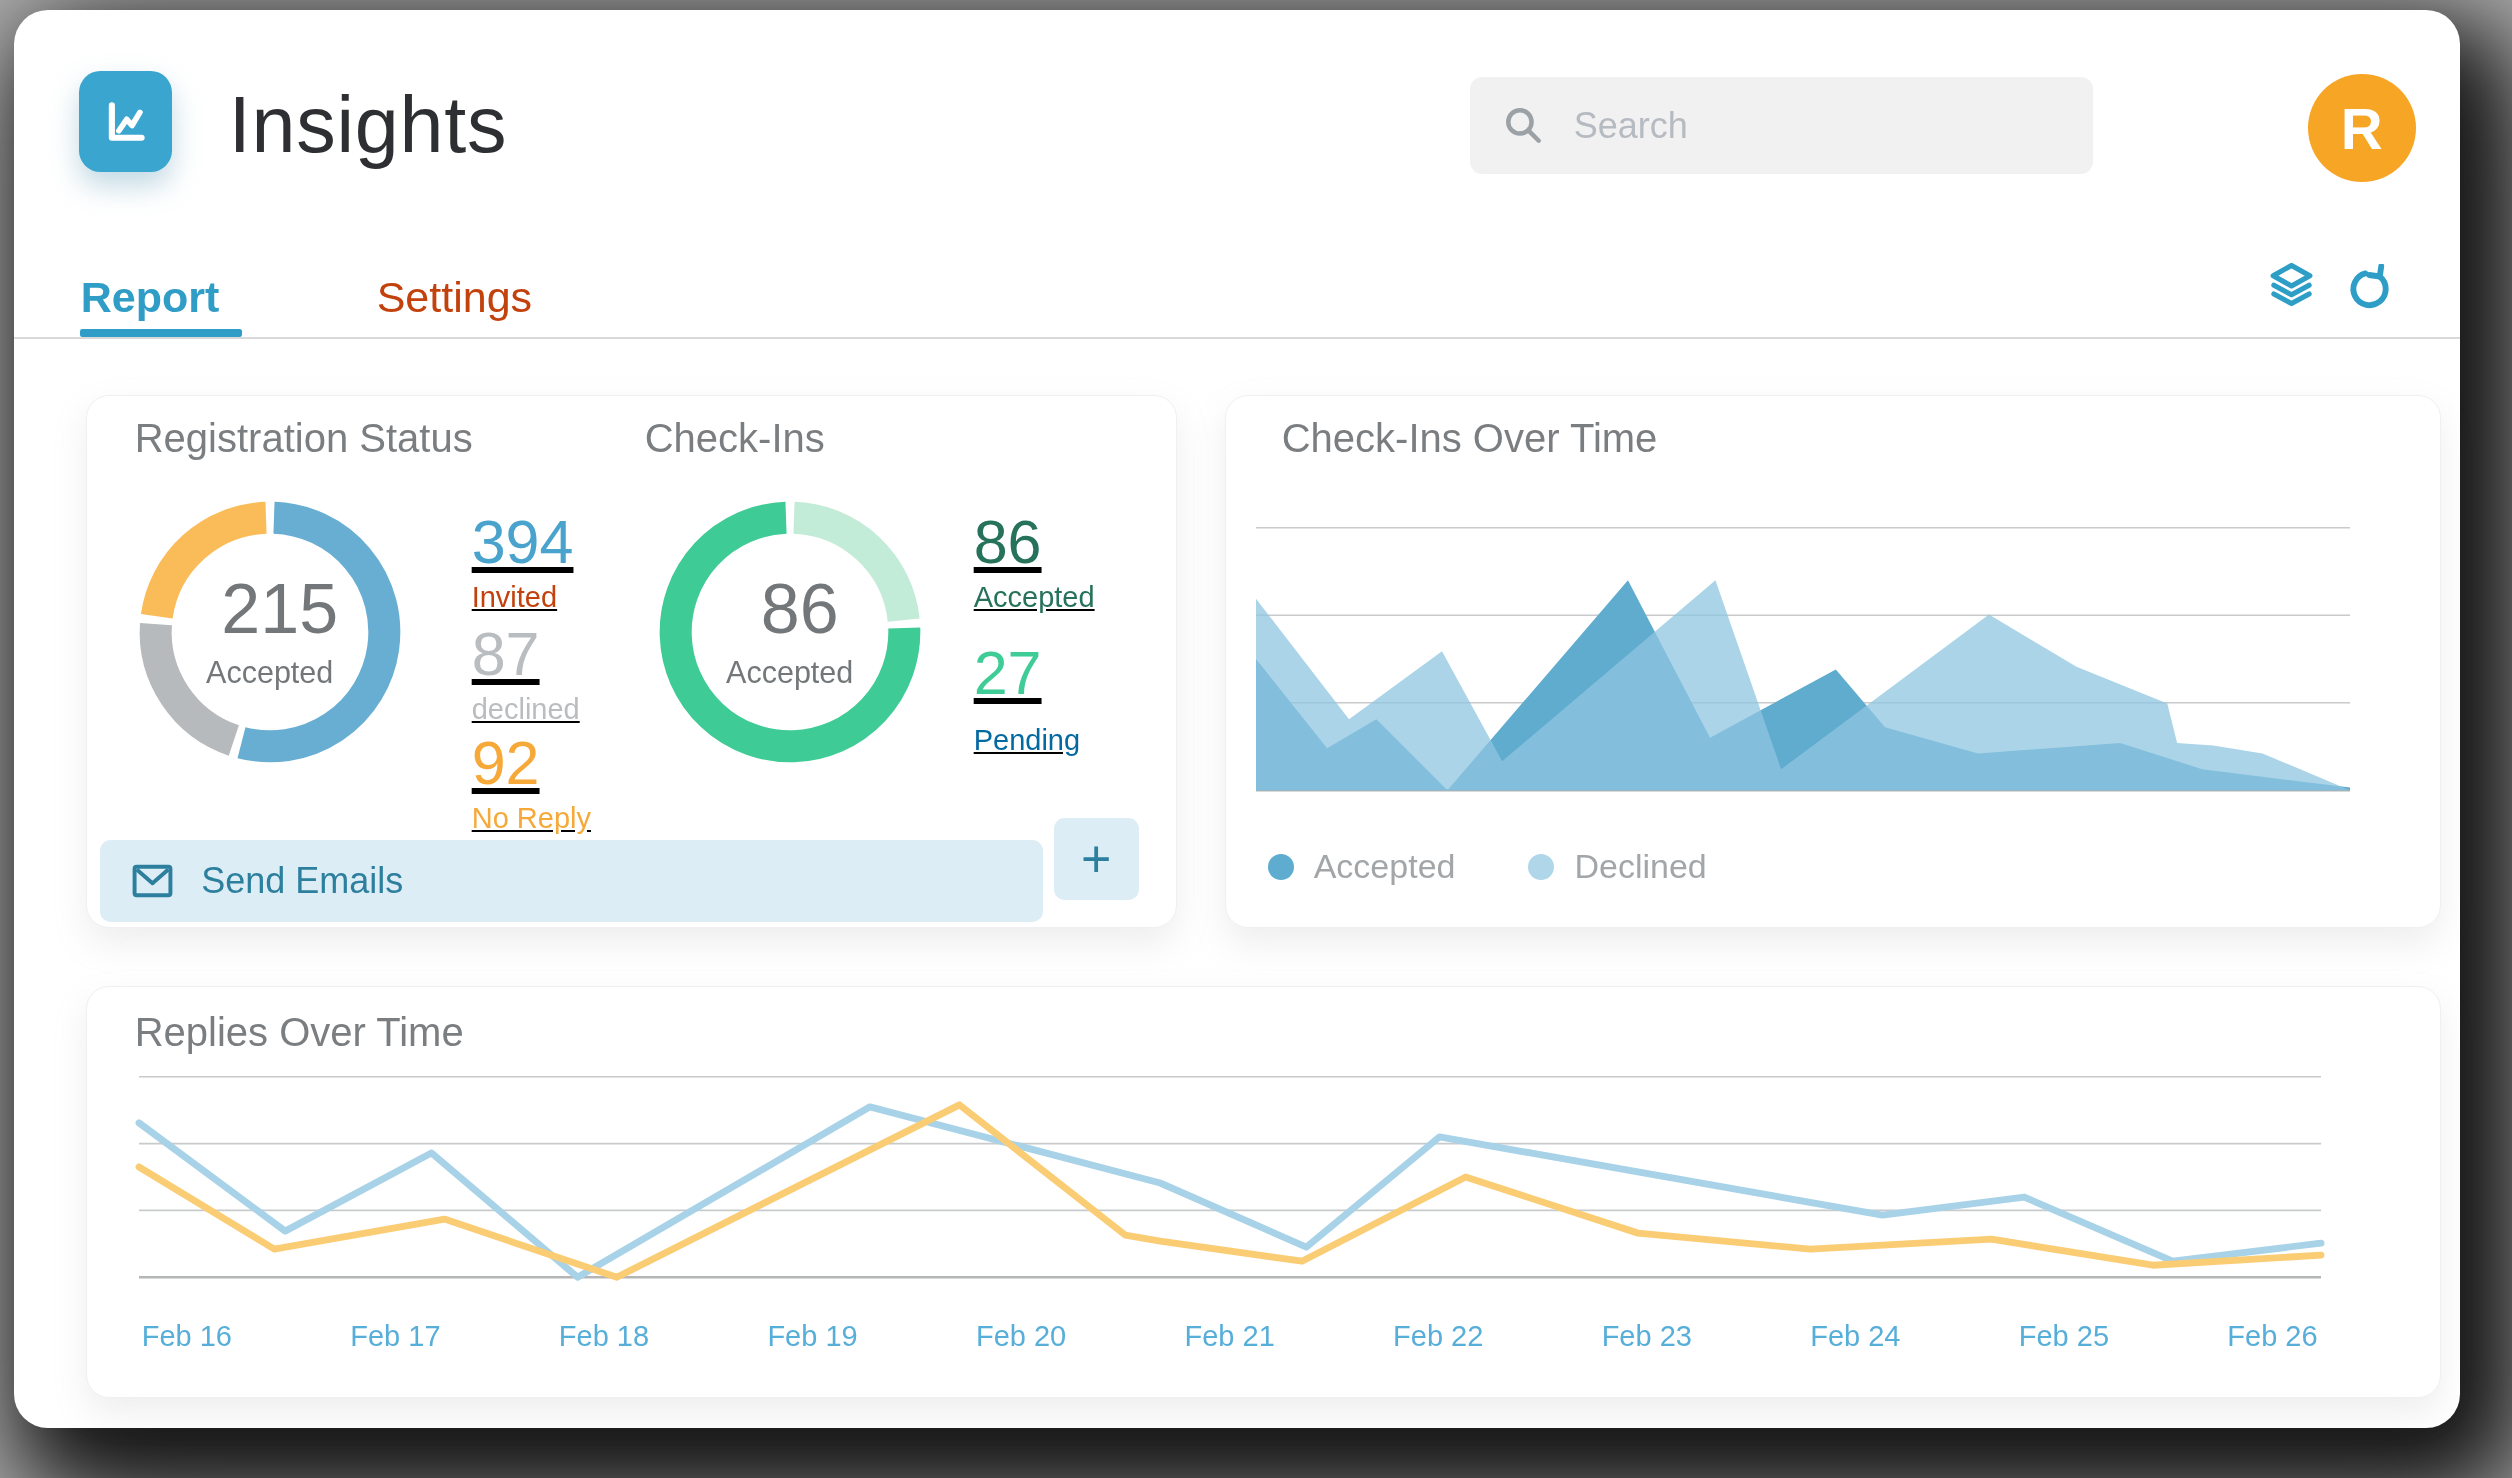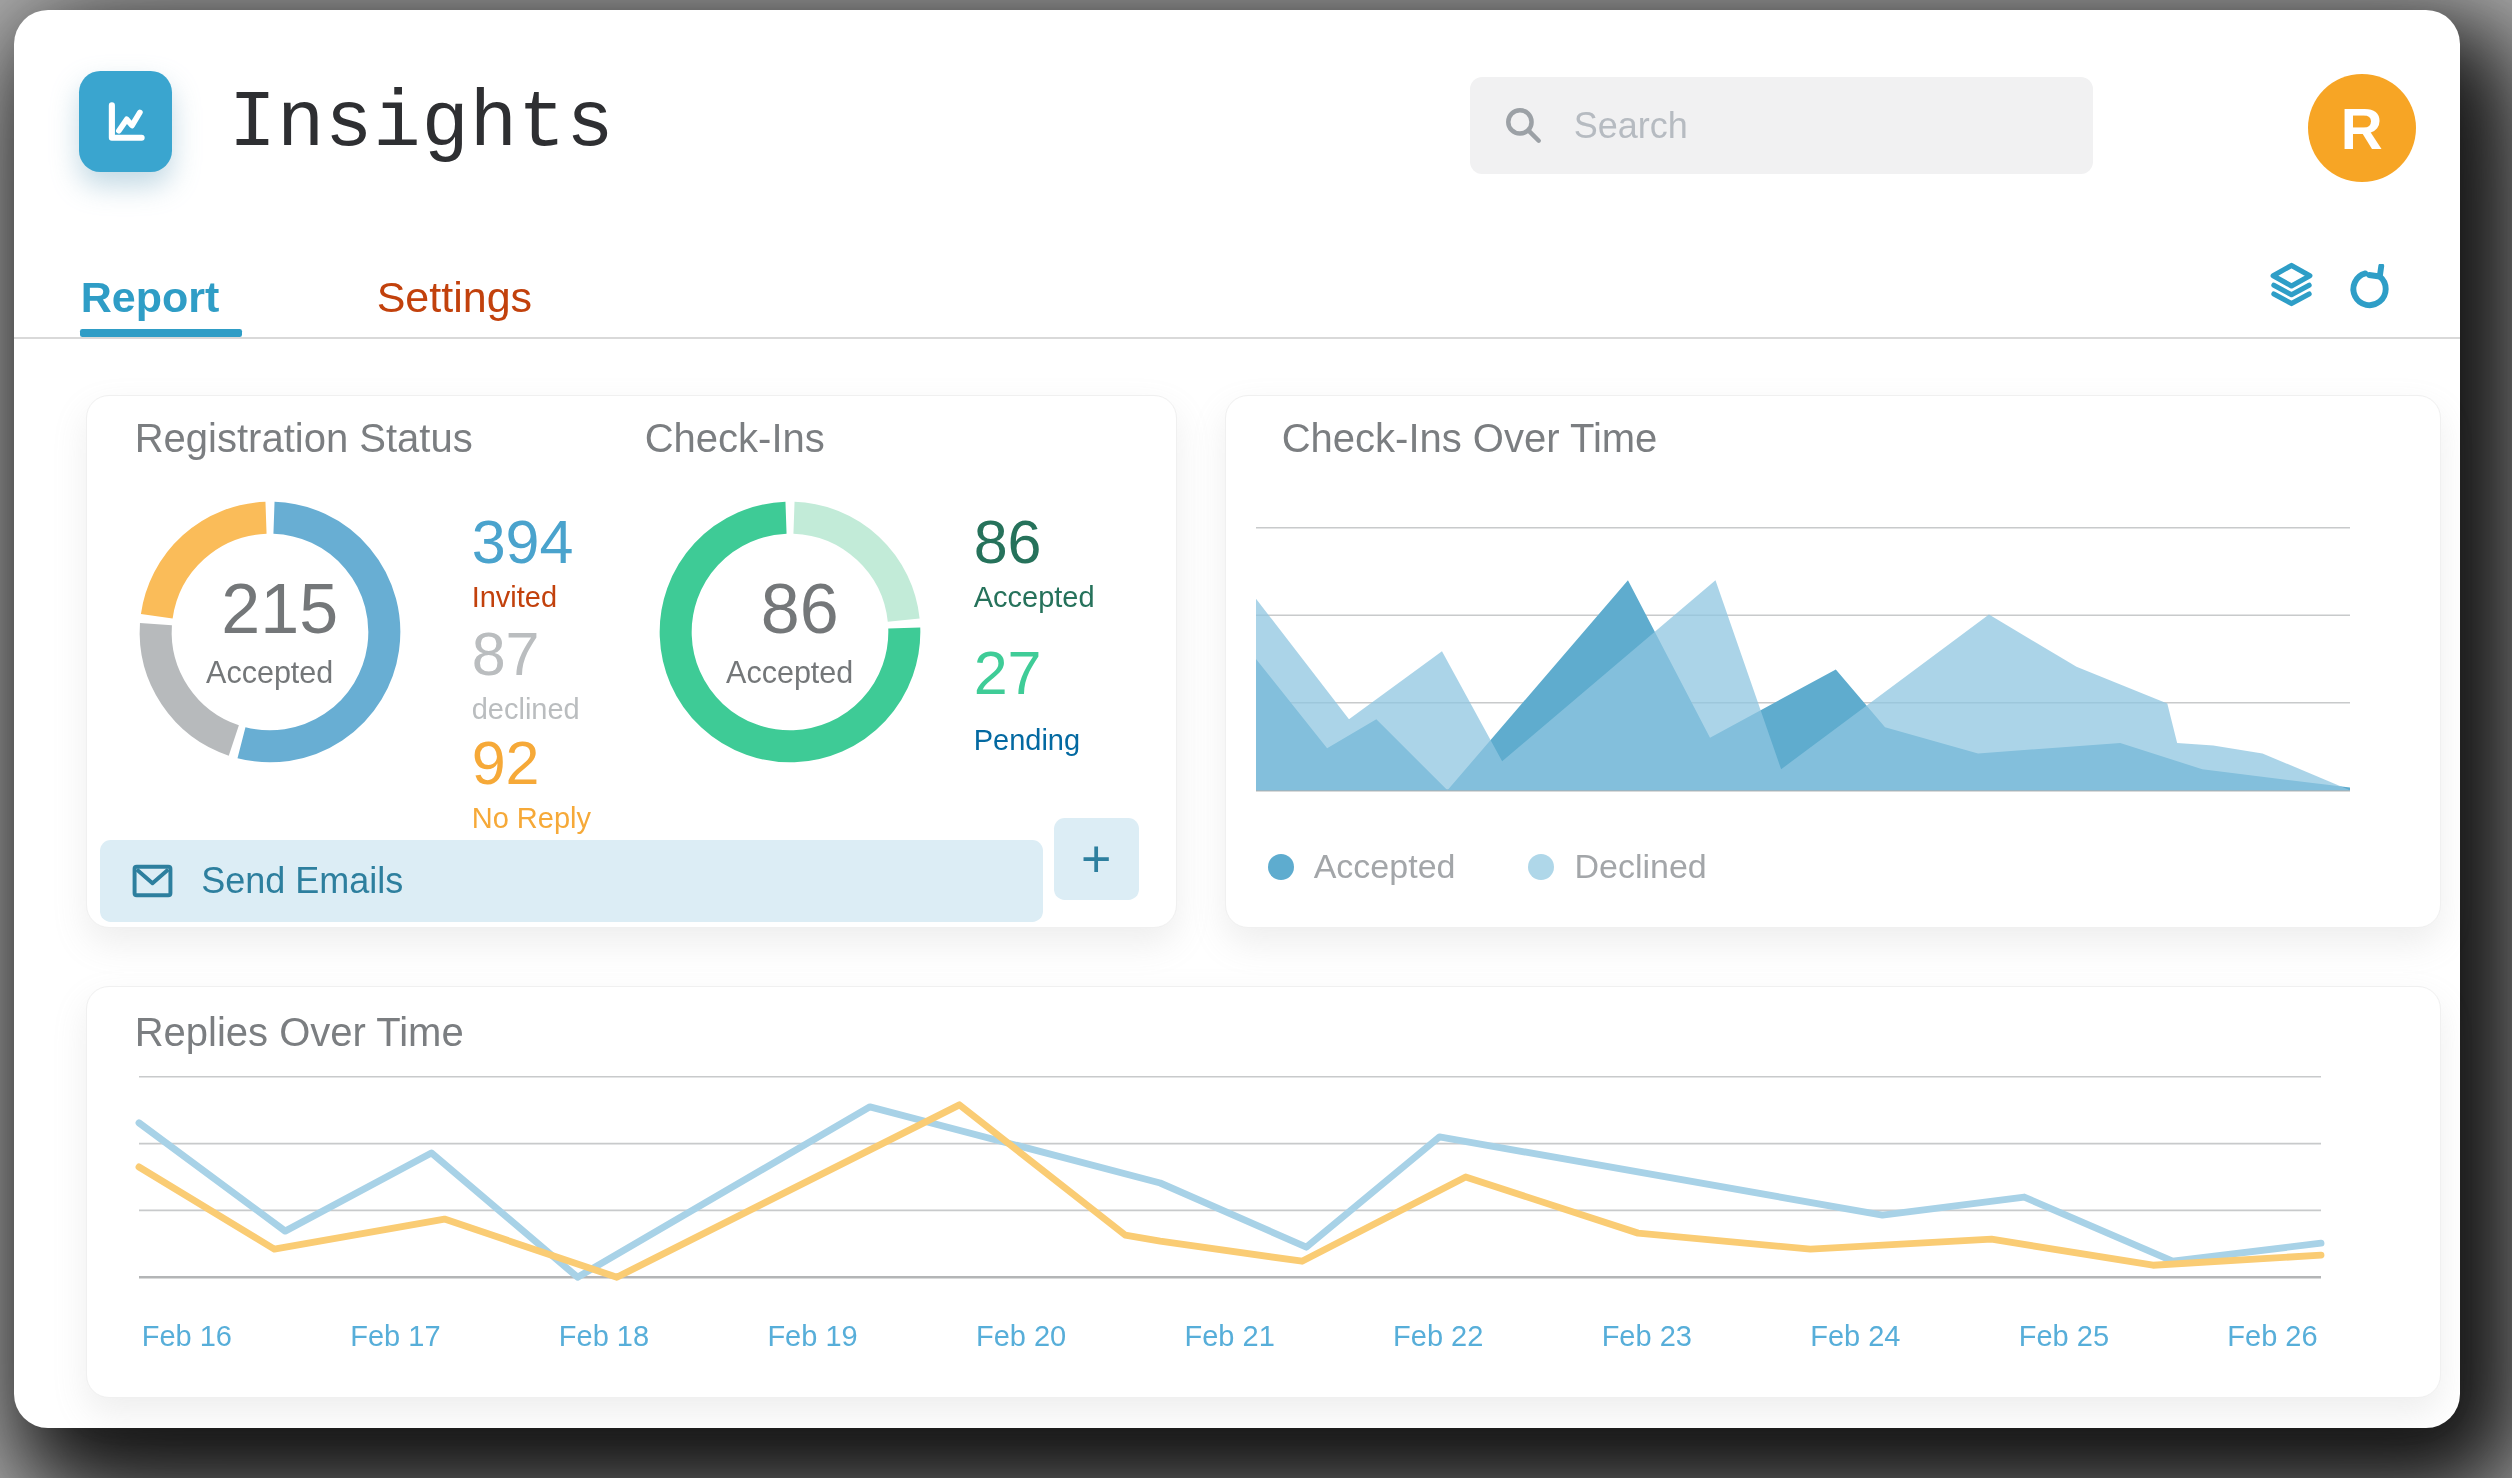--- a/index.html
+++ b/index.html
@@ -12,21 +12,21 @@
     box-shadow: 23px 32px 84px 13.7px rgba(0,0,0,0.80), 46px 61px 122px 23px rgba(0,0,0,0.55);
   }
 
   
   .logo {
     position: absolute; left: 65px; top: 61px; width: 93px; height: 101px;
     border-radius: 21.3px; background: #3AA5CF;
     box-shadow: 0 13.7px 27.4px rgba(120,170,195,0.45);
     display: flex; align-items: center; justify-content: center;
   }
-  .page-title { position: absolute; left: 215px; top: 69px; font-size: 79px; font-weight: 500; color: #2E2F32; letter-spacing: 0.8px; font-family: Liberation Mono, monospace; }
+  .page-title { position: absolute; left: 215px; top: 69px; font-size: 79px; font-weight: 500; color: #2E2F32; letter-spacing: 0.8px; }
   .search {
     position: absolute; left: 1456px; top: 67px; width: 623px; height: 97px;
     background: #F1F1F2; border-radius: 12.2px; display: flex; align-items: center; padding-left: 32px;
   }
   .search-placeholder { color: #B6BBC1; font-size: 36px; margin-left: 29px; }
   .avatar {
     position: absolute; left: 2294px; top: 64px; width: 108px; height: 108px; border-radius: 50%;
     background: #F7A525; color: #fff; font-size: 58px; font-weight: 700;
     display: flex; align-items: center; justify-content: center;
   }
@@ -51,21 +51,21 @@
   .card-replies { left: 72px; top: 976px; width: 2355px; height: 412px; }
   .card-title { position: absolute; font-size: 40px; color: #7B7E81; font-weight: 400; }
 
   
   .donut-wrap { position: absolute; width: 282px; height: 282px; }
   .donut-wrap svg { width: 100%; height: 100%; }
   .donut-center { position: absolute; inset: 0; display: flex; flex-direction: column; align-items: center; justify-content: center; }
   .donut-value { font-size: 70px; color: #747779; line-height: 1; margin-left: 20px; }
   .donut-label { font-size: 30.5px; color: #747779; margin-top: 10.7px; }
 
-  .stat { position: absolute; }
+  .stat { position: absolute; text-decoration: underline; }
   .stat-num { font-size: 61px; font-weight: 500; line-height: 1; }
   .stat-label { font-size: 29px; margin-top: 7.6px; }
 
   .send-btn {
     position: absolute; left: 13.7px; top: 422px; width: 943px; height: 82px;
     background: #DCEDF5; border-radius: 10.7px; display: flex; align-items: center; padding-left: 30.5px; cursor: pointer; margin-top: 22px;
   }
   .send-label { color: #2D7F9E; font-size: 36px; font-weight: 500; margin-left: 27.4px; }
   .plus-btn {
     position: absolute; left: 967px; top: 422px; width: 85px; height: 82px;

